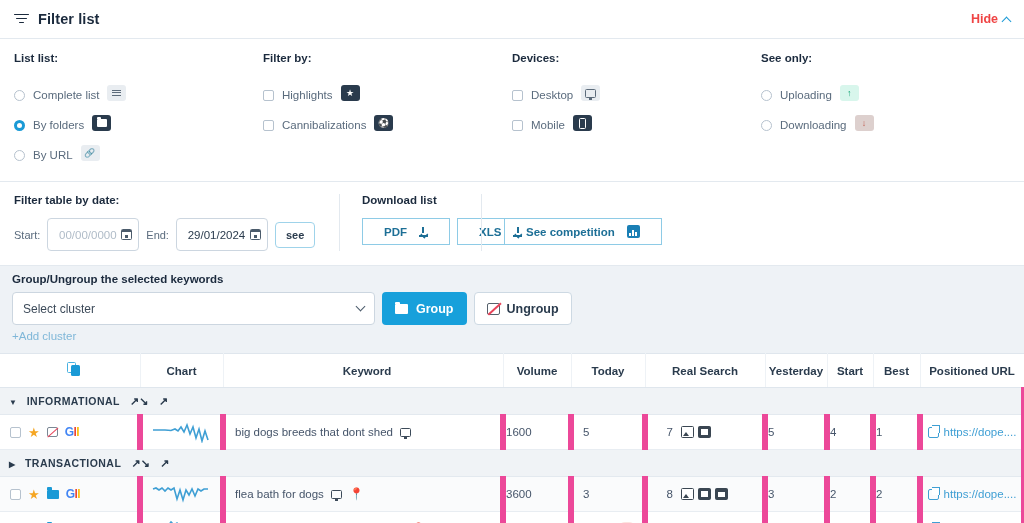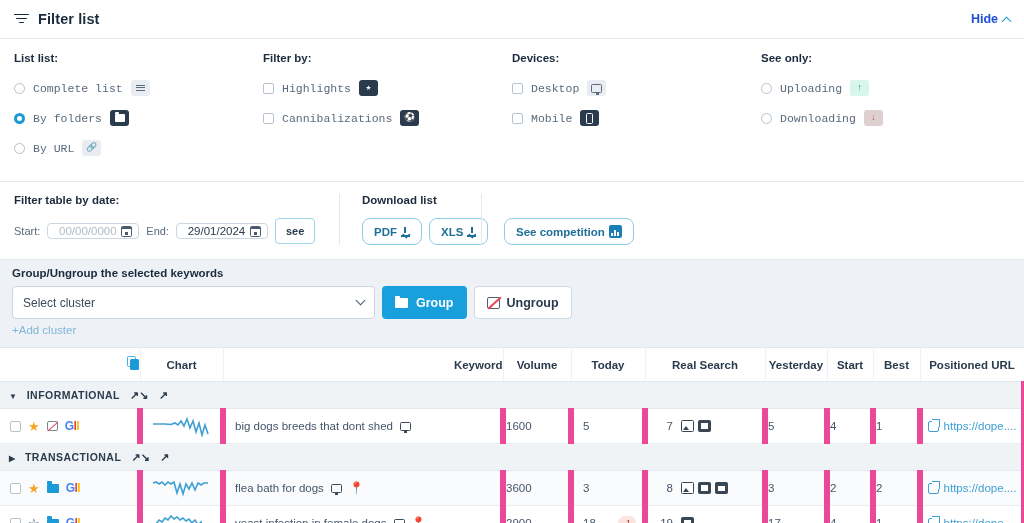--- a/index.html
+++ b/index.html
@@ -20,30 +20,30 @@
   }
   .filter-head .ttl {
     font-size: 14.5px; font-weight: bold; color:#1b2a3d; letter-spacing:.1px;
   }
   .filter-icon { width:15px; height:13px; margin-right:9px; display:inline-block; position:relative; }
   .filter-icon i { position:absolute; left:0; background:#1b2a3d; height:1.6px; border-radius:1px; display:block;}
   .filter-icon i:nth-child(1){ top:1px; width:15px;}
   .filter-icon i:nth-child(2){ top:5px; width:11px; left:2px;}
   .filter-icon i:nth-child(3){ top:9px; width:5px; left:5px;}
   .hide-link {
-    margin-left:auto; color:#1d4ed8; font-size:12.5px; font-weight:bold;
+    margin-left:auto; color:#ef4444; font-size:12.5px; font-weight:bold;
     display:flex; align-items:center; gap:5px; cursor:pointer;
   }
   .chev-up { display:inline-block; width:7px; height:7px; border-left:1.6px solid #1a9ad6;
              border-top:1.6px solid #1a9ad6; transform: rotate(45deg); position:relative; top:2px;}
 
   .filter-body { display:flex; padding: 13px 14px 16px 14px; border-bottom:1px solid #e3e9ef;}
   .fcol { width:25%; }
   .fcol h4 { font-size:11.5px; font-weight:bold; color:#1b2a3d; margin-bottom:11px; }
-  .opt { display:flex; align-items:center; height:26px; margin-bottom:4px;font-family:Liberation Mono, monospace; }
+  .opt { display:flex; align-items:flex-end; height:26px; margin-bottom:4px; }
   .opt .lbl { font-size:11.5px; color:#5a6b7d; margin-left:8px; }
 
   .radio { width:11px; height:11px; border-radius:50%; border:1.3px solid #b6c2ce; background:#fff; flex:none;}
   .radio.on { border:3.2px solid #1a9ad6; background:#fff; }
   .cbox  { width:11px; height:11px; border:1.3px solid #b6c2ce; border-radius:2px; background:#fff; flex:none;}
 
   .chip {
     margin-left:8px; width:19px; height:16px; border-radius:3px;
     display:inline-flex; align-items:center; justify-content:center;
     font-size:9px; line-height:1;
@@ -65,36 +65,36 @@
   .g-phone{width:7px;height:11px;border:1.6px solid currentColor;border-radius:1.5px;}
 
   
   .daterow { display:flex; align-items:stretch; padding: 12px 14px 14px 14px; border-bottom:1px solid #e3e9ef; }
   .dsec { padding-right:22px; }
   .dsec + .dsec { border-left:1px solid #e3e9ef; padding-left:22px; }
   .dsec h4 { font-size:11.5px; font-weight:bold; color:#1b2a3d; margin-bottom:12px; }
   .dline { display:flex; align-items:center; gap:7px; }
   .dlabel { font-size:11px; color:#5a6b7d; }
   .dinput {
-    width:92px; height:16px; border:1px solid #ccd6e0; border-radius:4px; background:#fff;
+    width:92px; height:33px; border:1px solid #ccd6e0; border-radius:4px; background:#fff;
     display:flex; align-items:center; padding:0 6px; font-size:11.5px;
   }
   .dinput .val { flex:1; text-align:center; color:#2a3b4d; }
   .dinput .val.ph { color:#b0bcc8; }
   .cal { width:11px;height:11px;border:1.4px solid #4b5b6b;border-radius:1.5px;position:relative;flex:none;}
   .cal:before{content:"";position:absolute;top:0;left:0;right:0;height:2.4px;background:#4b5b6b;}
   .cal:after{content:"";position:absolute;left:2.6px;top:5px;width:3px;height:3px;background:#4b5b6b;}
   .btn-see {
     height:26px; min-width:36px; padding:0 10px; border:1px solid #9fd3ea; border-radius:4px;
     background:#fff; color:#2a3b4d; font-size:11px; font-weight:bold;
     display:flex;align-items:center;justify-content:center; cursor:pointer;
   }
   .btn-out {
-    height:27px; padding:0 11px; border:1px solid #8ecbe6; border-radius:8px; background:#fff;
-    color:#1d6f96; font-size:11.5px; font-weight:bold; display:flex; align-items:center; gap:4px; cursor:pointer;
+    height:27px; padding:0 21px; border:1px solid #8ecbe6; border-radius:0; background:#fff;
+    color:#1d6f96; font-size:11.5px; font-weight:bold; display:flex; align-items:center; gap:12px; cursor:pointer;
   }
   .dl-arrow { display:inline-block; width:9px; height:10px; position:relative; }
   .dl-arrow:before{content:"";position:absolute;top:0;left:3.4px;width:2px;height:6px;background:#1d6f96;}
   .dl-arrow:after{content:"";position:absolute;top:3.5px;left:1px;width:6.6px;height:6.6px;border-right:2px solid #1d6f96;border-bottom:2px solid #1d6f96;transform:rotate(45deg) scale(.62);}
   .dl-bar{position:absolute;bottom:0;left:0;width:9px;height:1.8px;background:#1d6f96;}
   .bar-chip{width:13px;height:13px;background:#1a7fb5;border-radius:2px;display:inline-flex;align-items:flex-end;justify-content:center;gap:1px;padding-bottom:2.5px;}
   .bar-chip i{width:2px;background:#fff;display:block;}
   .bar-chip i:nth-child(1){height:3px}.bar-chip i:nth-child(2){height:6px}.bar-chip i:nth-child(3){height:4px}
 
   
@@ -118,21 +118,21 @@
   .ungroup-ico{width:13px;height:12px;border:1.4px solid #55606b;border-radius:2px;position:relative;flex:none;}
   .ungroup-ico:after{content:"";position:absolute;left:-2px;top:4.6px;width:17px;height:1.6px;background:#e8445a;transform:rotate(-42deg);}
   .addcluster { color:#7fb7d8; font-size:11.5px; margin-top:5px; display:inline-block; cursor:pointer;}
 
   
   table { width:1024px; border-collapse:collapse; table-layout:fixed; }
   thead th {
     height:34px; background:#fff; border-top:1px solid #dfe6ed; border-bottom:1px solid #dfe6ed;
     font-size:11.5px; font-weight:bold; color:#2a3b4d; text-align:center; border-right:1px solid #eef2f6;
   }
-  thead th.left { text-align:right; padding-left:8px; }
+  thead th.left { text-align:center; padding-left:8px; }
   .copy-ico{width:13px;height:15px;position:relative;display:inline-block;}
   .copy-ico b{position:absolute;left:0;top:0;width:9px;height:11px;border:1.5px solid #46b1e1;border-radius:1.5px;background:#fff;}
   .copy-ico s{position:absolute;left:3.5px;top:3px;width:9px;height:11px;background:#1a9ad6;border-radius:1.5px;}
 
   .grouprow td {
     background:#f0f3f6; height:27px; font-size:10.5px; font-weight:bold; letter-spacing:.45px;
     color:#2a3b4d; padding-left:9px; border-bottom:1px solid #e3e9ef;
   }
   .grouprow .tri { display:inline-block; margin-right:6px; font-size:8px; color:#2a3b4d; }
   .grouprow .gico { margin-left:7px; font-size:11px; letter-spacing:0; }

